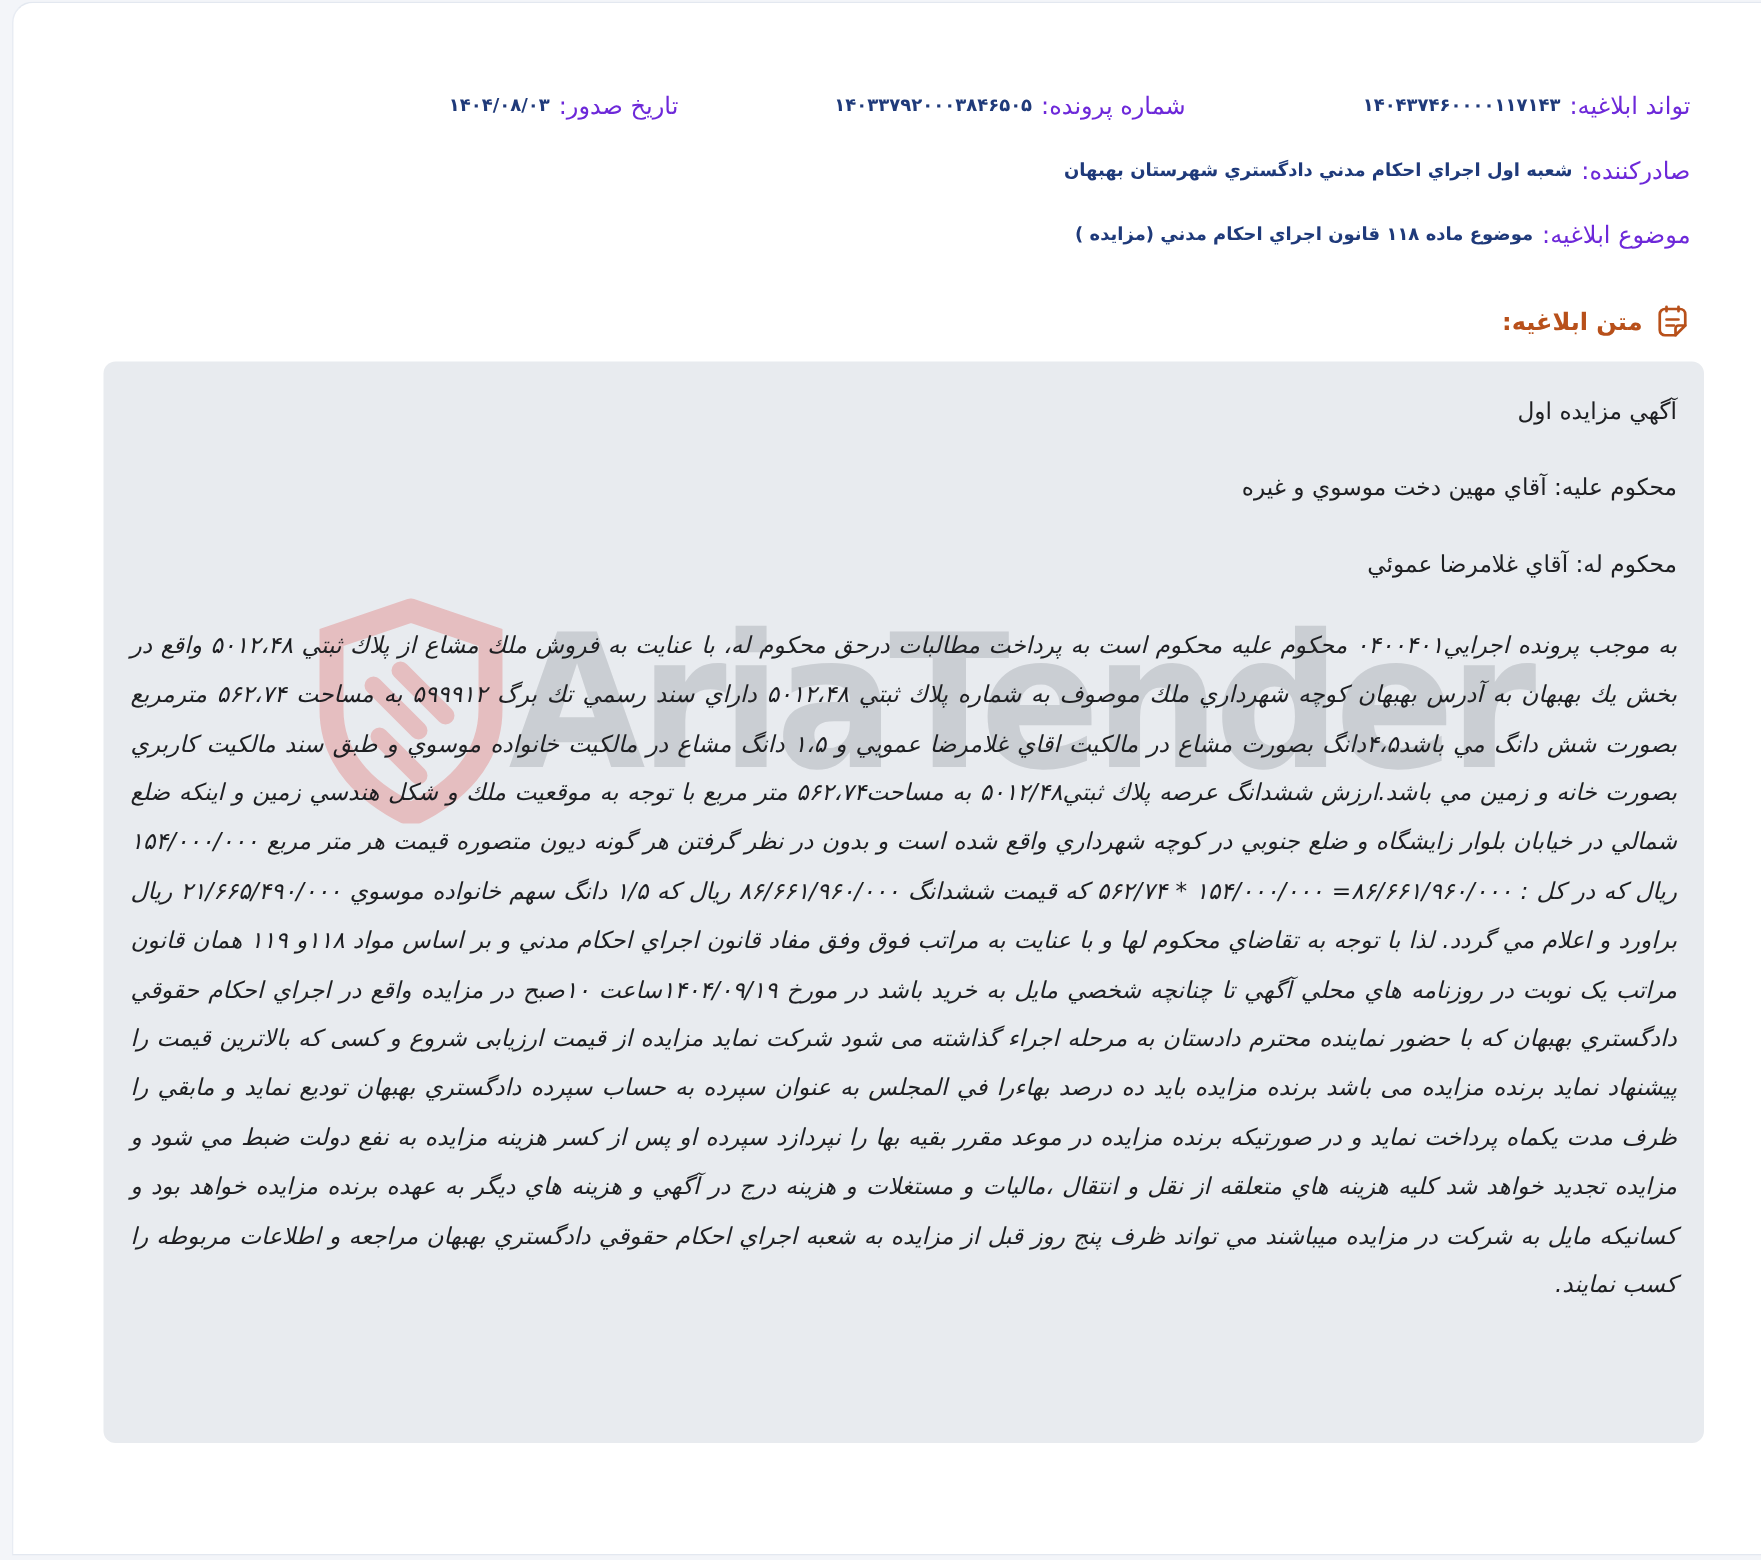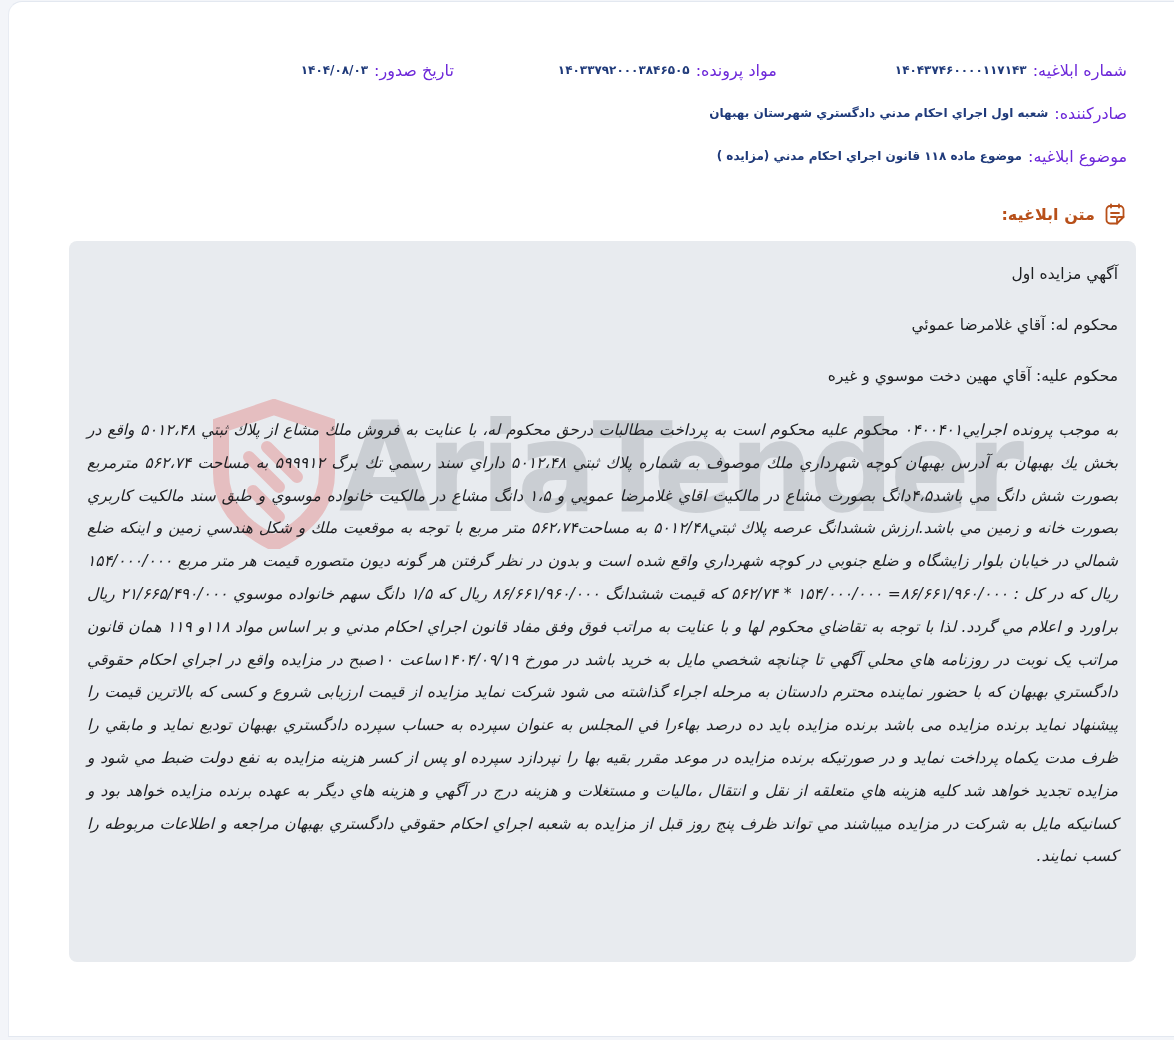--- a/index.html
+++ b/index.html
@@ -125,25 +125,25 @@
       transform: scaleY(1.05);
     }
   </style>
 </head>
 <body>
 
 <div class="card">
 
   <div class="meta-row r1">
     <span class="meta-item item-notice">
-      <span class="meta-label">شماره ابلاغیه:</span>
+      <span class="meta-label">تواند ابلاغیه:</span>
       <span class="meta-value">۱۴۰۴۳۷۴۶۰۰۰۰۱۱۷۱۴۳</span>
     </span>
     <span class="meta-item item-case">
-      <span class="meta-label">مواد پرونده:</span>
+      <span class="meta-label">شماره پرونده:</span>
       <span class="meta-value">۱۴۰۳۳۷۹۲۰۰۰۳۸۴۶۵۰۵</span>
     </span>
     <span class="meta-item item-date">
       <span class="meta-label">تاریخ صدور:</span>
       <span class="meta-value">۱۴۰۴/۰۸/۰۳</span>
     </span>
   </div>
 
   <div class="meta-row r2">
     <span class="meta-item">
@@ -174,17 +174,17 @@
   <div class="content-box">
     <div class="watermark">
       <svg width="130" height="150" viewBox="0 0 130 150">
         <path d="M65 8 L118 26 L118 74 C118 108 94 130 65 144 C36 130 12 108 12 74 L12 26 Z" fill="none" stroke="#e49a9a" stroke-width="16"></path>
         <path d="M40 58 L70 88 M58 48 L88 78 M44 92 L70 118" stroke="#e49a9a" stroke-width="12" fill="none" stroke-linecap="round"></path>
       </svg>
       <span class="wm-text">AriaTender</span>
     </div>
 
     <p class="line-head">آگهي مزايده اول</p>
+    <p class="line-head">محكوم عليه: آقاي مهين دخت موسوي و غيره</p>
     <p class="line-head">محكوم له: آقاي غلامرضا عموئي</p>
-    <p class="line-head">محكوم عليه: آقاي مهين دخت موسوي و غيره</p>
     <p class="body-text">به موجب پرونده اجرايي۰۴۰۰۴۰۱  محكوم عليه محكوم است به پرداخت مطالبات درحق محكوم له، با عنايت به  فروش ملك مشاع از پلاك ثبتي ۵۰۱۲،۴۸ واقع در  بخش يك بهبهان به آدرس بهبهان كوچه شهرداري  ملك موصوف به شماره پلاك ثبتي ۵۰۱۲،۴۸ داراي سند رسمي تك برگ ۵۹۹۹۱۲ به مساحت ۵۶۲،۷۴ مترمربع بصورت شش دانگ مي باشد۴،۵دانگ بصورت مشاع در مالكيت اقاي غلامرضا عمويي و ۱،۵ دانگ مشاع در مالكيت خانواده موسوي و طبق سند مالكيت كاربري بصورت خانه و زمين  مي باشد.ارزش ششدانگ عرصه پلاك ثبتي۵۰۱۲/۴۸ به مساحت۵۶۲،۷۴ متر مربع با توجه به موقعيت ملك و شكل هندسي زمين و اينكه ضلع شمالي در خيابان بلوار زايشگاه و ضلع جنوبي در كوچه شهرداري واقع شده است و بدون در نظر گرفتن هر گونه ديون متصوره قيمت هر متر مربع ۱۵۴/۰۰۰/۰۰۰ ريال كه در كل : ۸۶/۶۶۱/۹۶۰/۰۰۰= ۱۵۴/۰۰۰/۰۰۰ * ۵۶۲/۷۴ كه قيمت ششدانگ ۸۶/۶۶۱/۹۶۰/۰۰۰ ريال كه ۱/۵ دانگ سهم خانواده موسوي ۲۱/۶۶۵/۴۹۰/۰۰۰ ريال براورد و اعلام مي گردد. لذا با توجه به تقاضاي محكوم لها و با عنايت به مراتب فوق وفق مفاد قانون اجراي احكام مدني و بر اساس مواد ۱۱۸و ۱۱۹ همان قانون مراتب یک نوبت در روزنامه هاي محلي آگهي تا چنانچه شخصي مايل به خريد باشد در مورخ   ۱۴۰۴/۰۹/۱۹ساعت ۱۰صبح  در مزايده واقع در اجراي احكام حقوقي دادگستري بهبهان كه با حضور نماينده محترم دادستان به مرحله اجراء گذاشته می شود شرکت نماید مزایده از قیمت ارزیابی شروع و کسی که بالاترین قیمت را پیشنهاد نماید برنده مزایده می باشد برنده مزايده بايد ده درصد بهاءرا في المجلس به عنوان سپرده به حساب سپرده دادگستري بهبهان توديع نمايد و مابقي را ظرف مدت يكماه پرداخت نمايد و در صورتيكه برنده مزايده در موعد مقرر بقيه بها را نپردازد سپرده او پس از كسر هزينه مزايده به نفع دولت ضبط مي شود و مزايده تجديد خواهد شد كليه هزينه هاي متعلقه از نقل و انتقال ،ماليات و مستغلات و هزينه درج در آگهي و هزينه هاي ديگر به عهده برنده مزايده خواهد بود و كسانيكه مايل به شركت در مزايده ميباشند مي تواند ظرف پنج روز قبل از مزايده به شعبه اجراي احكام حقوقي دادگستري بهبهان مراجعه و اطلاعات مربوطه را كسب نمايند.</p>
   </div>
 </div>
 
 </body></html>

